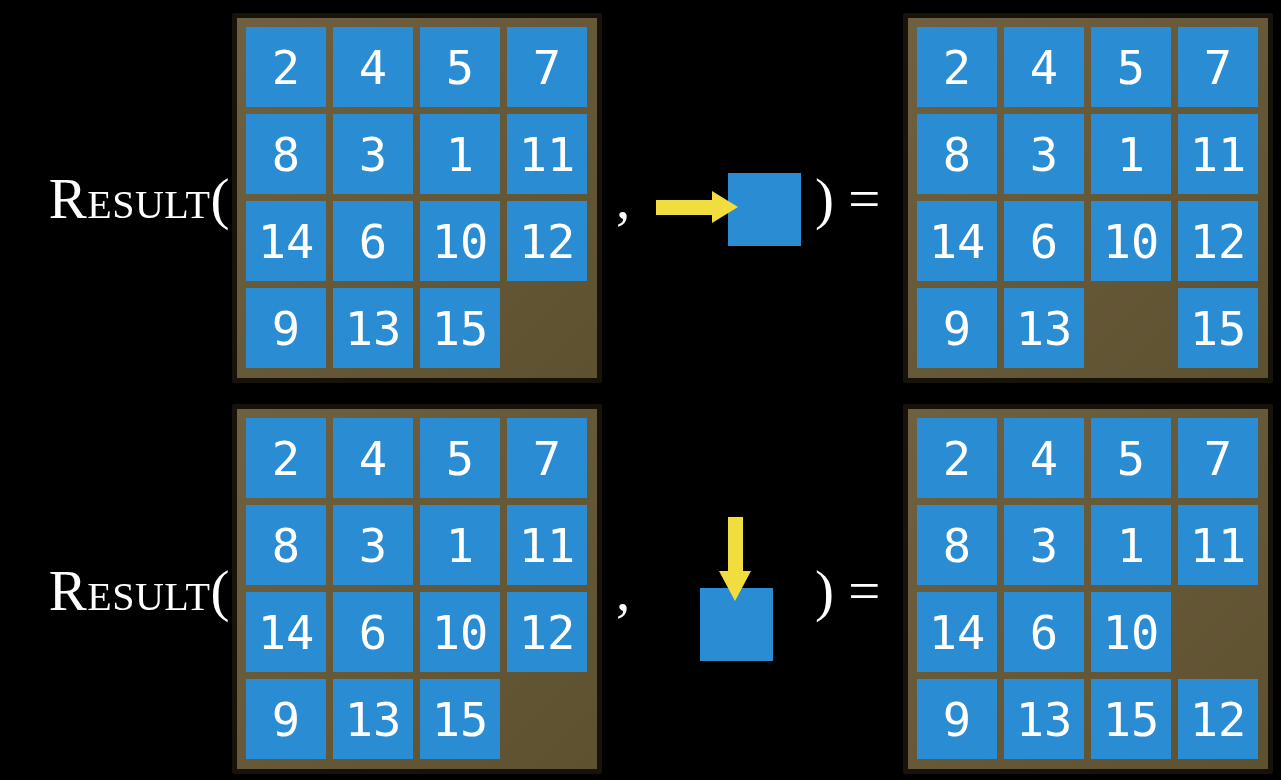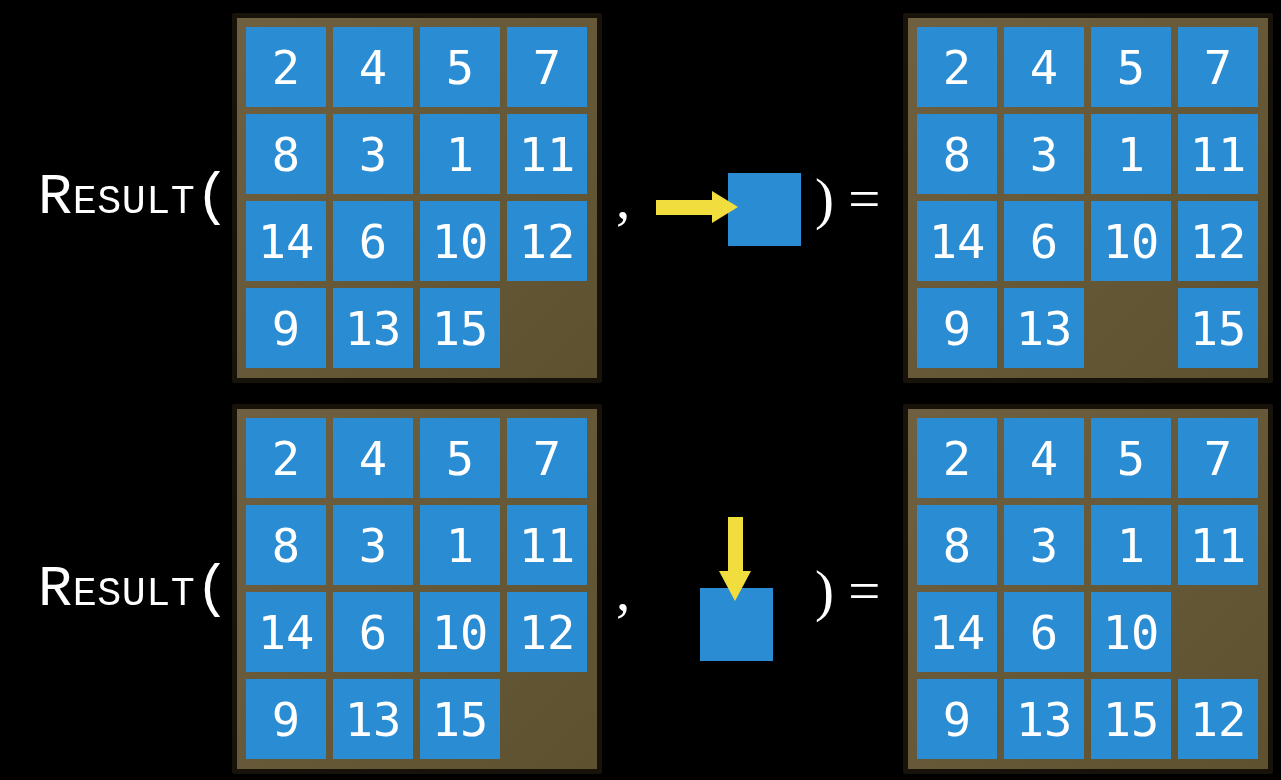--- a/index.html
+++ b/index.html
@@ -6,21 +6,21 @@
   .stage {
     position:relative; width:1281px; height:780px;
     background: var(--background, #000);
     overflow:hidden;
     font-family: "Liberation Serif", "DejaVu Serif", serif;
   }
   
   .fn-label {
     position:absolute; width:200px; text-align:right;
     font-size:57px; line-height:1.15; color:var(--text,#fff);
-    font-variant: small-caps; letter-spacing:0.5px;font-family:Liberation Mono, monospace;
+    font-variant: small-caps; letter-spacing:0.5px;
   }
   .comma, .closing {
     position:absolute; font-size:57px; line-height:1.15;
     color:var(--text,#fff);
   }
   .r1t { top:166px; }
   .r2t { top:558px; }
   .fn-label.r1t, .fn-label.r2t { left:30px; }
   .comma { left:616px; }
   .closing { left:815px; }

